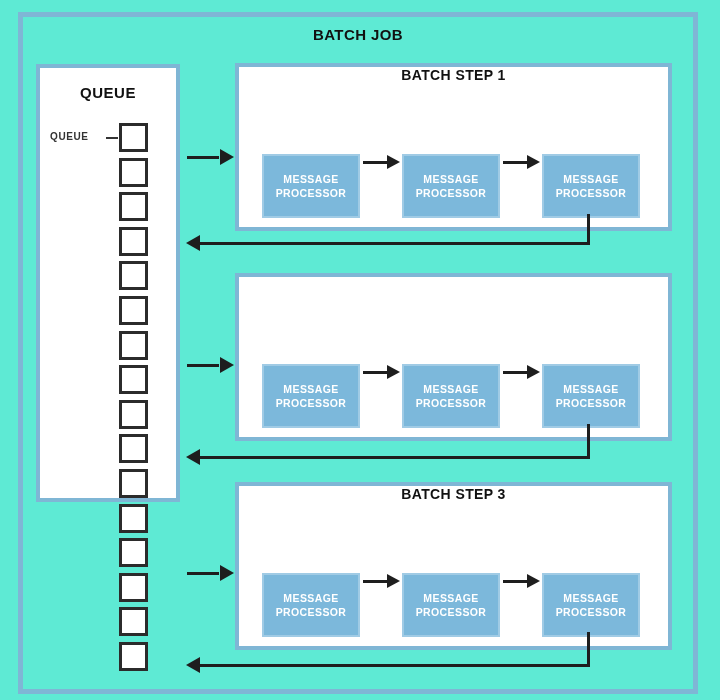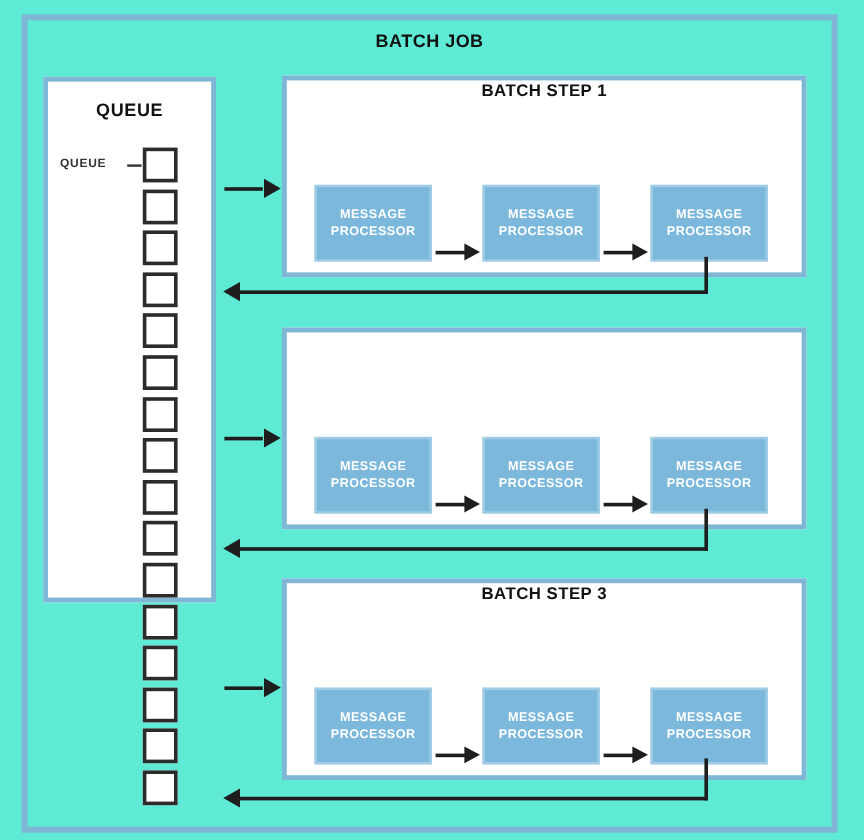--- a/index.html
+++ b/index.html
@@ -30,21 +30,21 @@
     color:#333;letter-spacing:.6px;}
   .record-pointer{position:absolute;left:106px;top:137px;width:12px;height:2px;background:#333;}
   .records-col{position:absolute;left:119px;top:123px;display:flex;flex-direction:column;gap:5.6px;}
   .record-box{width:29px;height:29px;background:#fff;border:3px solid var(--record-border);}
 
   
   .step{position:absolute;left:235px;width:437px;height:168px;
     border:4px solid var(--border-blue);background:#fff;}
   .step-title{text-align:center;font-size:14px;font-weight:bold;
     color:var(--title-black);letter-spacing:.4px;}
-  .proc-row{position:absolute;left:23px;top:87px;display:flex;align-items:flex-end;}
+  .proc-row{position:absolute;left:23px;top:87px;display:flex;align-items:flex-start;}
   .proc{width:98px;height:64px;background:var(--processor-blue);
     box-shadow:inset 0 0 0 2px rgba(255,255,255,.28);
     display:flex;align-items:center;justify-content:center;text-align:center;
     font-size:10.5px;font-weight:bold;color:var(--text-white);letter-spacing:.4px;
     line-height:1.35;padding:4px;}
   .flow-arrow{position:relative;width:42px;height:16px;}
   .flow-arrow .line{position:absolute;left:3px;top:6.5px;width:26px;height:3px;background:var(--arrow-black);}
   .flow-arrow .head{position:absolute;right:2px;top:1px;width:0;height:0;
     border-top:7px solid transparent;border-bottom:7px solid transparent;
     border-left:13px solid var(--arrow-black);}

